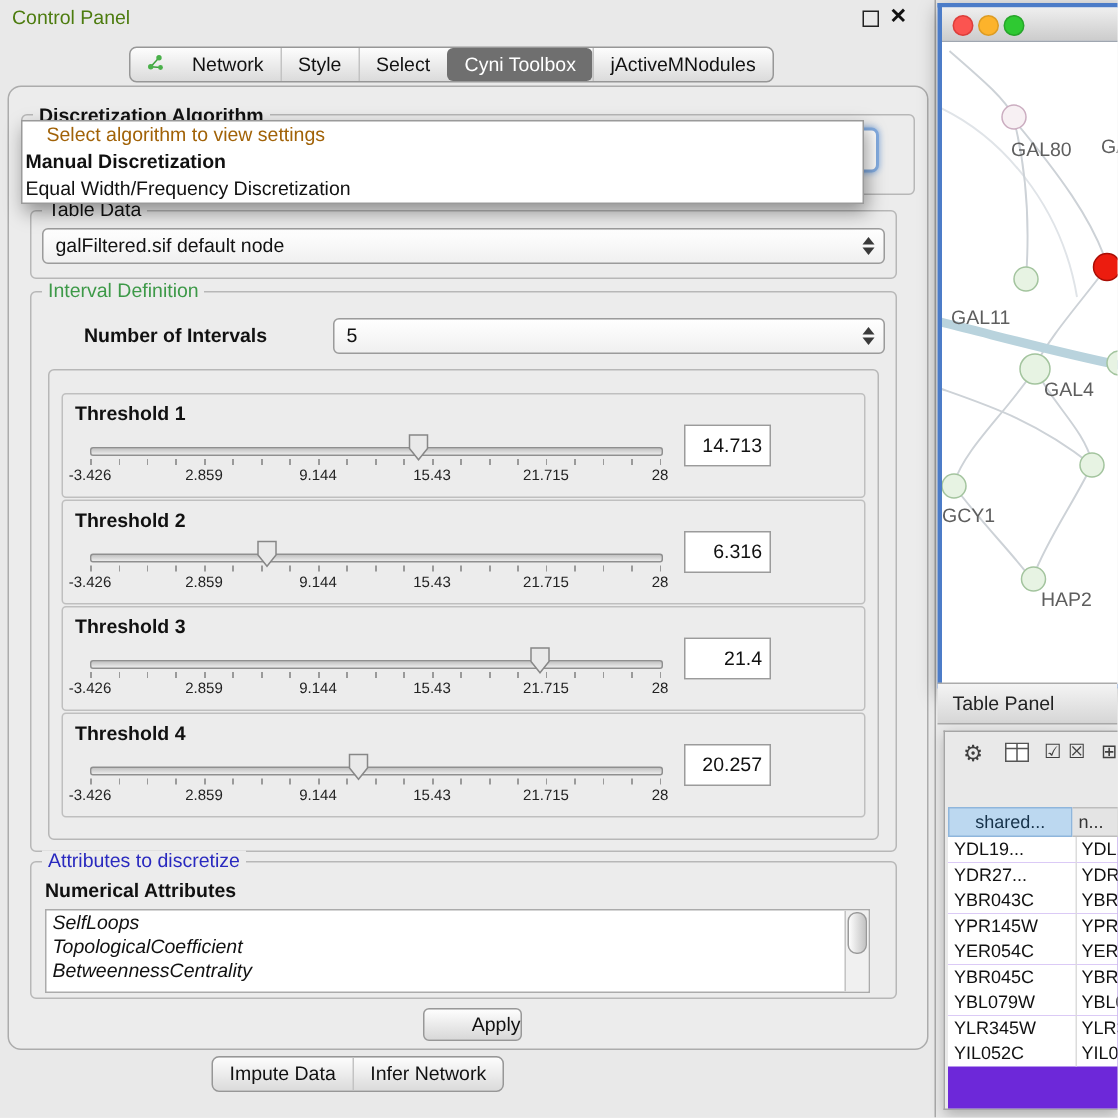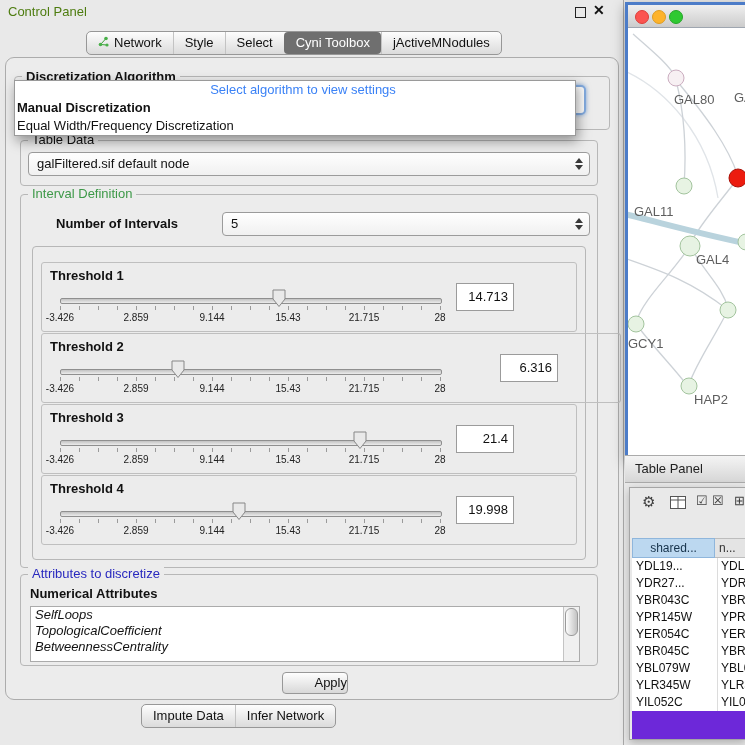--- a/index.html
+++ b/index.html
@@ -7,21 +7,21 @@
        background:#E9E9E9;font-family:"Liberation Sans",sans-serif;color:#111;}
 
   
   #control-panel{position:absolute;left:0;top:0;width:623px;height:745px;background:#E9E9E9;border-right:1px solid #A9A9A9;}
   .cp-title{position:absolute;left:8px;top:4px;font-size:13px;color:#4d7c0f;}
   .float-ico{position:absolute;left:575px;top:7px;width:9px;height:9px;border:1.5px solid #222;background:transparent;}
   .close-ico{position:absolute;left:593px;top:2px;font-size:14px;font-weight:bold;color:#111;}
 
   .tabbar{position:absolute;display:flex;height:22px;font-size:13px;
           background:linear-gradient(#FDFDFD,#DBDBDB);border:1px solid #979797;border-radius:5px;}
-  .tab{padding:0 11px;line-height:22px;border-left:1px solid #C3C3C3;display:flex;align-items:center;gap:5px;color:#111;white-space:nowrap;}
+  .tab{padding:0 11px;line-height:22px;border-left:1px solid #C3C3C3;display:flex;align-items:center;gap:19px;color:#111;white-space:nowrap;}
   .tab:first-child{border-left:none;}
   .tab.selected{background:#6F6F6F;color:#fff;border-radius:4px;border-left-color:transparent;}
 
   #main-panel{position:absolute;left:5px;top:57px;width:612px;height:641px;
               border:1px solid #ACACAC;border-radius:9px;background:#ECECEC;}
 
   .grp{position:absolute;border:1px solid #B7B7B7;border-radius:4px;}
   .grp-title{position:absolute;font-size:13px;line-height:14px;background:#ECECEC;padding:0 4px;white-space:nowrap;}
   .gt-green{color:#3D9948;}
   .gt-blue{color:#2929BF;}
@@ -29,21 +29,21 @@
   .combo{position:absolute;background:linear-gradient(#FFFFFF,#F0F0F0);border:1px solid #9B9B9B;border-radius:4px;height:22px;}
   .combo .val{position:absolute;left:8px;top:0;line-height:22px;font-size:13px;white-space:nowrap;}
   .spin{position:absolute;right:6px;top:50%;transform:translateY(-50%);display:flex;flex-direction:column;gap:2px;}
   .spin i{display:block;width:0;height:0;border-left:4px solid transparent;border-right:4px solid transparent;}
   .spin .up{border-bottom:5px solid #3A3A3A;}
   .spin .dn{border-top:5px solid #3A3A3A;}
 
   
   #algo-popup{position:absolute;left:14px;top:80px;width:560px;height:54px;background:#fff;
               border:1px solid #9A9A9A;box-shadow:2px 5px 12px rgba(0,0,0,.40);z-index:50;}
-  .popup-ph{height:18px;line-height:18px;text-align:center;color:#3b82f6;font-size:13px;padding-left:16px;}
+  .popup-ph{height:18px;line-height:18px;text-align:left;color:#a16207;font-size:13px;padding-left:16px;}
   .popup-it{height:18px;line-height:18px;font-size:13px;padding-left:2px;}
   .popup-it.bold{font-weight:bold;}
   #hidden-combo{position:absolute;left:552px;top:85px;width:30px;height:26px;background:#fff;
                 border:2px solid #84ADE2;border-radius:5px;box-shadow:0 0 4px #84ADE2;z-index:10;}
 
   
   .thr-box{position:absolute;left:8px;width:534px;height:68px;border:1px solid #BFBFBF;border-radius:3px;}
   .thr-label{position:absolute;left:8px;top:5px;font-weight:bold;font-size:13px;}
   .slider{position:absolute;left:8px;top:22px;width:400px;height:44px;}
   .track{position:absolute;left:10px;top:13px;width:380px;height:4px;border:1px solid #8F8F8F;border-radius:2px;
@@ -175,21 +175,21 @@
           <span style="left:86px">2.859</span>
           <span style="left:162px">9.144</span>
           <span style="left:238px">15.43</span>
           <span style="left:314px">21.715</span>
           <span style="left:390px">28</span>
         </div>
       </div>
       <div class="valbox">14.713</div>
     </div>
 
-    <div class="thr-box" style="top:86px;padding-left:44px;">
+    <div class="thr-box" style="top:86px;">
       <div class="thr-label">Threshold 2</div>
       <div class="slider">
         <div class="track"></div>
         <div class="tickmarks"></div>
         <div class="thumb" style="left: 120.8px;">
           <svg width="14" height="19">
               <path d="M1,1 H13 V10 L7,17.5 L1,10 Z" fill="#E9E9E9" stroke="#878787"></path>
             </svg>
         </div>
         <div class="ticks">
@@ -238,21 +238,21 @@
         </div>
         <div class="ticks">
           <span style="left:10px">-3.426</span>
           <span style="left:86px">2.859</span>
           <span style="left:162px">9.144</span>
           <span style="left:238px">15.43</span>
           <span style="left:314px">21.715</span>
           <span style="left:390px">28</span>
         </div>
       </div>
-      <div class="valbox">19.998</div>
+      <div class="valbox">20.257</div>
     </div>
   </div>
 
   <div class="grp" style="left:20px;top:574px;width:576px;height:90px;"></div>
   <div class="grp-title gt-blue" style="left:28px;top:567px;">Attributes to discretize</div>
   <div style="position:absolute;left:30px;top:586px;font-size:13px;font-weight:bold;">Numerical Attributes</div>
   <div id="attr-list">
     <div class="attr-item">SelfLoops</div>
     <div class="attr-item">TopologicalCoefficient</div>
     <div class="attr-item">BetweennessCentrality</div>

